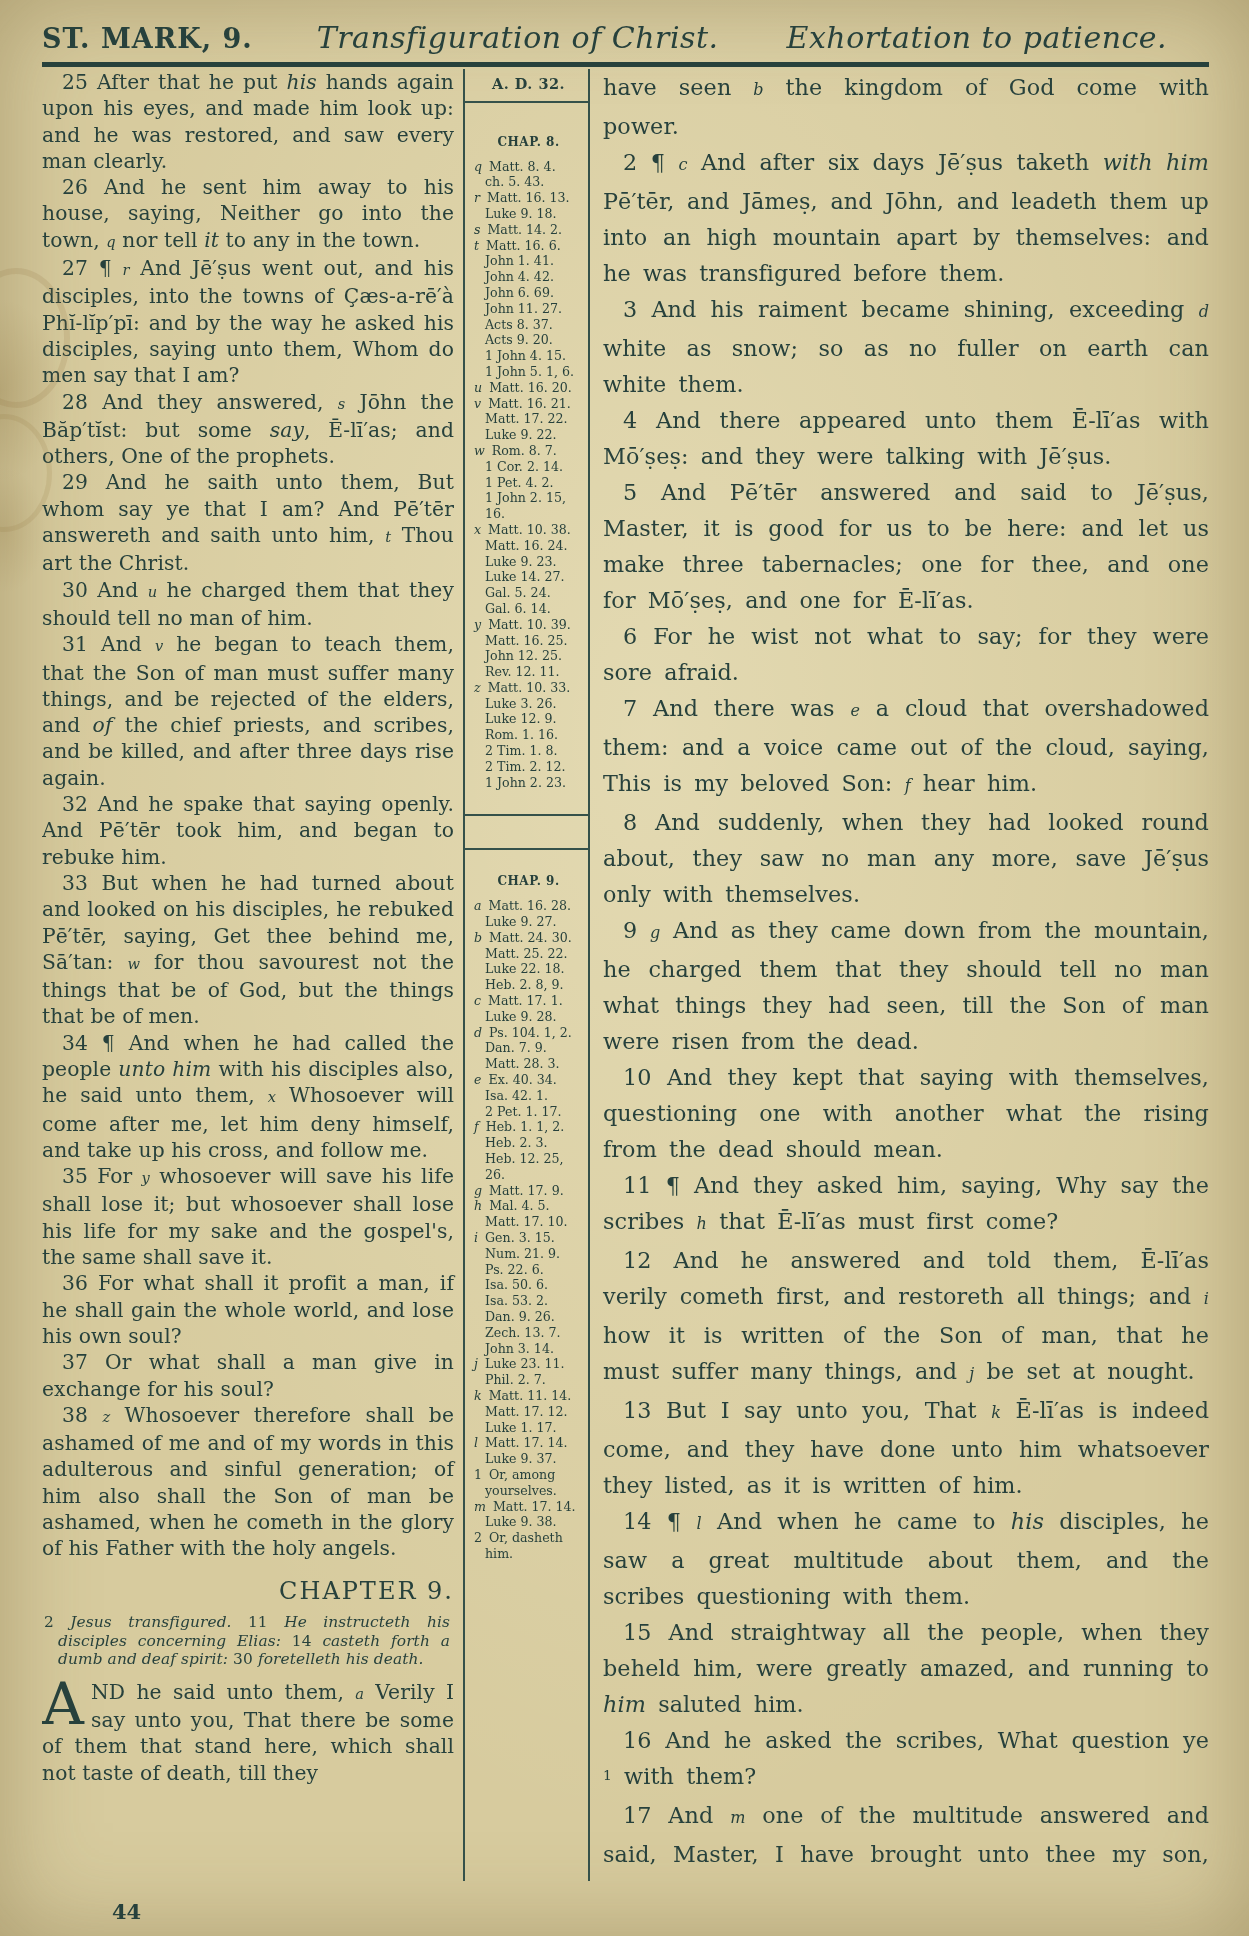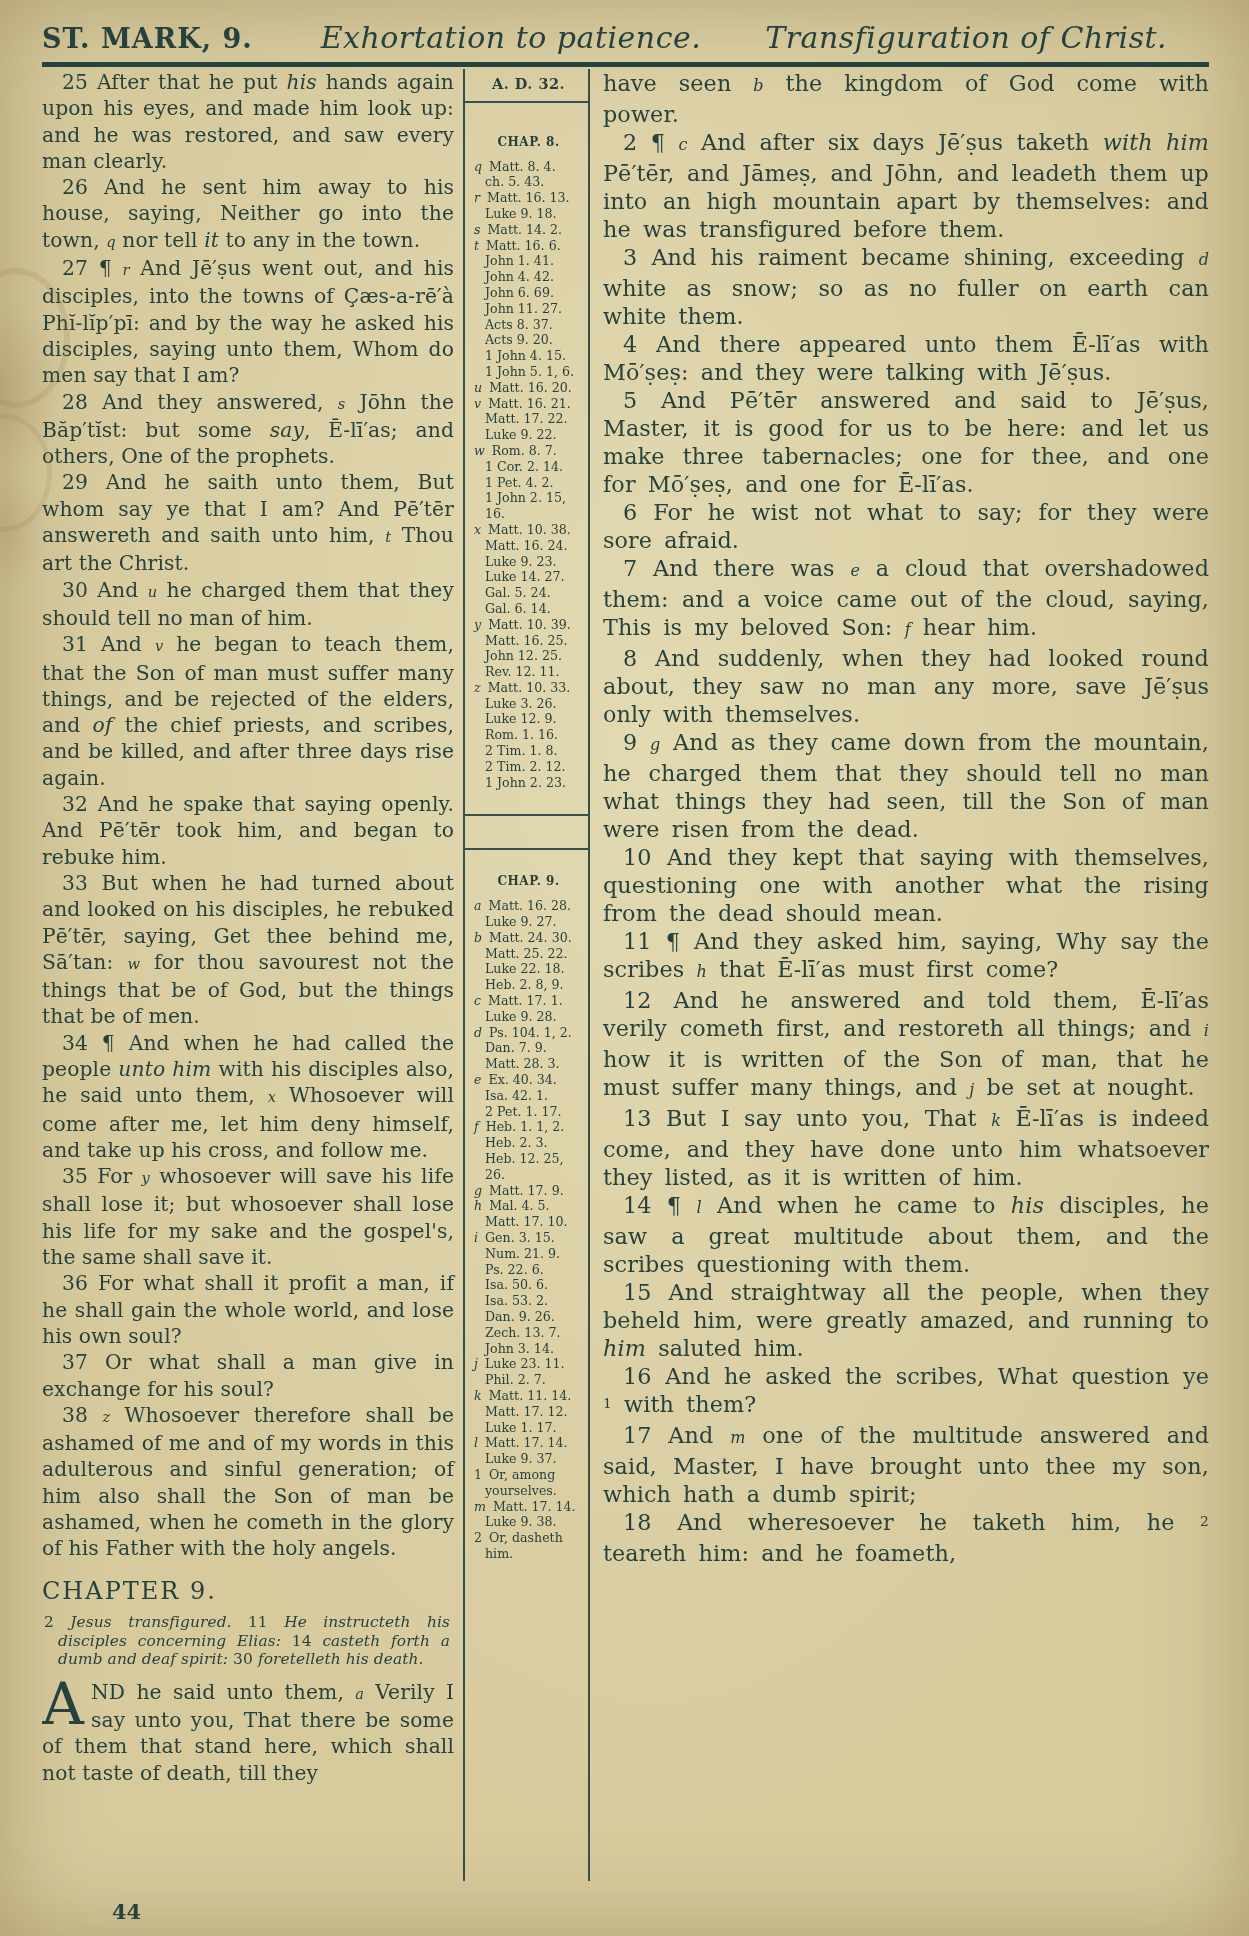--- a/index.html
+++ b/index.html
@@ -29,27 +29,27 @@
   .header{display:flex;align-items:baseline;white-space:nowrap;}
   .book-title{font-weight:bold;font-size:27px;letter-spacing:1px;flex:0 0 auto;}
   .running-head{font-style:italic;font-size:30px;letter-spacing:.5px;}
   .rh1{margin-left:68px;}
   .rh2{margin-left:64px;}
   .header-rule{border:none;border-top:5px solid #27413c;margin:7px 0 0 0;}
   .columns{display:flex;align-items:stretch;height:1812px;margin-top:2px;}
   .col{overflow:hidden;box-sizing:border-box;}
   .col-left{flex:0 0 421px;text-align:justify;font-size:20.3px;line-height:26.3px;padding-right:9px;letter-spacing:.1px;}
   .col-center{flex:0 0 127px;border-left:2px solid #35514a;border-right:2px solid #35514a;font-size:12.6px;line-height:15.8px;padding:0 5px 0 9px;}
-  .col-right{flex:1 1 auto;text-align:justify;font-size:22.3px;line-height:28px;word-spacing:5px;padding-left:13px;letter-spacing:.1px;}
+  .col-right{flex:1 1 auto;text-align:justify;font-size:22.3px;line-height:36px;word-spacing:5px;padding-left:13px;letter-spacing:.1px;}
   .verse{text-indent:20px;margin:0;}
   .col-right .verse:first-child{text-indent:0;}
   .verse i{margin-top:16px;}
   .verse em{font-style:italic;font-weight:normal;font-size:.72em;}
   .verse sup{font-size:.62em;vertical-align:baseline;position:relative;top:-.28em;}
-  .chapter-heading{text-align:left;font-weight:normal;font-size:24px;letter-spacing:2px;margin:16px 0 9px;}
+  .chapter-heading{text-align:right;font-weight:normal;font-size:24px;letter-spacing:2px;margin:16px 0 9px;}
   .chapter-summary{font-style:normal;font-size:15.4px;line-height:18.6px;text-align:justify;margin:0 4px 10px 2px;padding-left:14px;text-indent:-14px;}
   .chapter-summary i{font-style:italic;}
   .opening-verse{text-indent:0;margin:2px 0 0 0;}
   .opening-verse em{font-style:italic;font-size:.72em;}
   .drop-cap{float:left;font-size:58px;line-height:45px;padding:3px 7px 0 0;}
   .ad-date{text-align:center;font-weight:bold;font-size:14.5px;letter-spacing:.5px;padding:7px 0 9px;}
   .center-rule{border:none;border-top:2px solid #35514a;margin:0 -5px 0 -9px;}
   .chap-head{text-align:center;font-weight:bold;font-size:12px;letter-spacing:.5px;margin:32px 0 8px;}
   .chap-head.second{margin-top:24px;}
   .ref-line{margin:0;padding-left:11px;}
@@ -59,22 +59,22 @@
   .section-sep.second{margin-top:32px;}
   .page-number{position:absolute;left:112px;bottom:12px;font-weight:bold;font-size:21px;}
 </style>
 </head>
 <body>
 
 <div class="page">
 
   <div class="header">
     <span class="book-title">ST. MARK, 9.</span>
+    <span class="running-head rh2">Transfiguration of Christ.</span>
     <span class="running-head rh1">Exhortation to patience.</span>
-    <span class="running-head rh2">Transfiguration of Christ.</span>
   </div>
 
   <hr class="header-rule">
 
   <div class="columns">
 
     <div class="col col-left">
       <div>
           <p class="verse">25 After that he put <i>his</i> hands again upon his eyes, and made him look up: and he was restored, and saw every man clearly.</p>
           <p class="verse">26 And he sent him away to his house, saying, Neither go into the town, <em>q</em> nor tell <i>it</i> to any in the town.</p>

